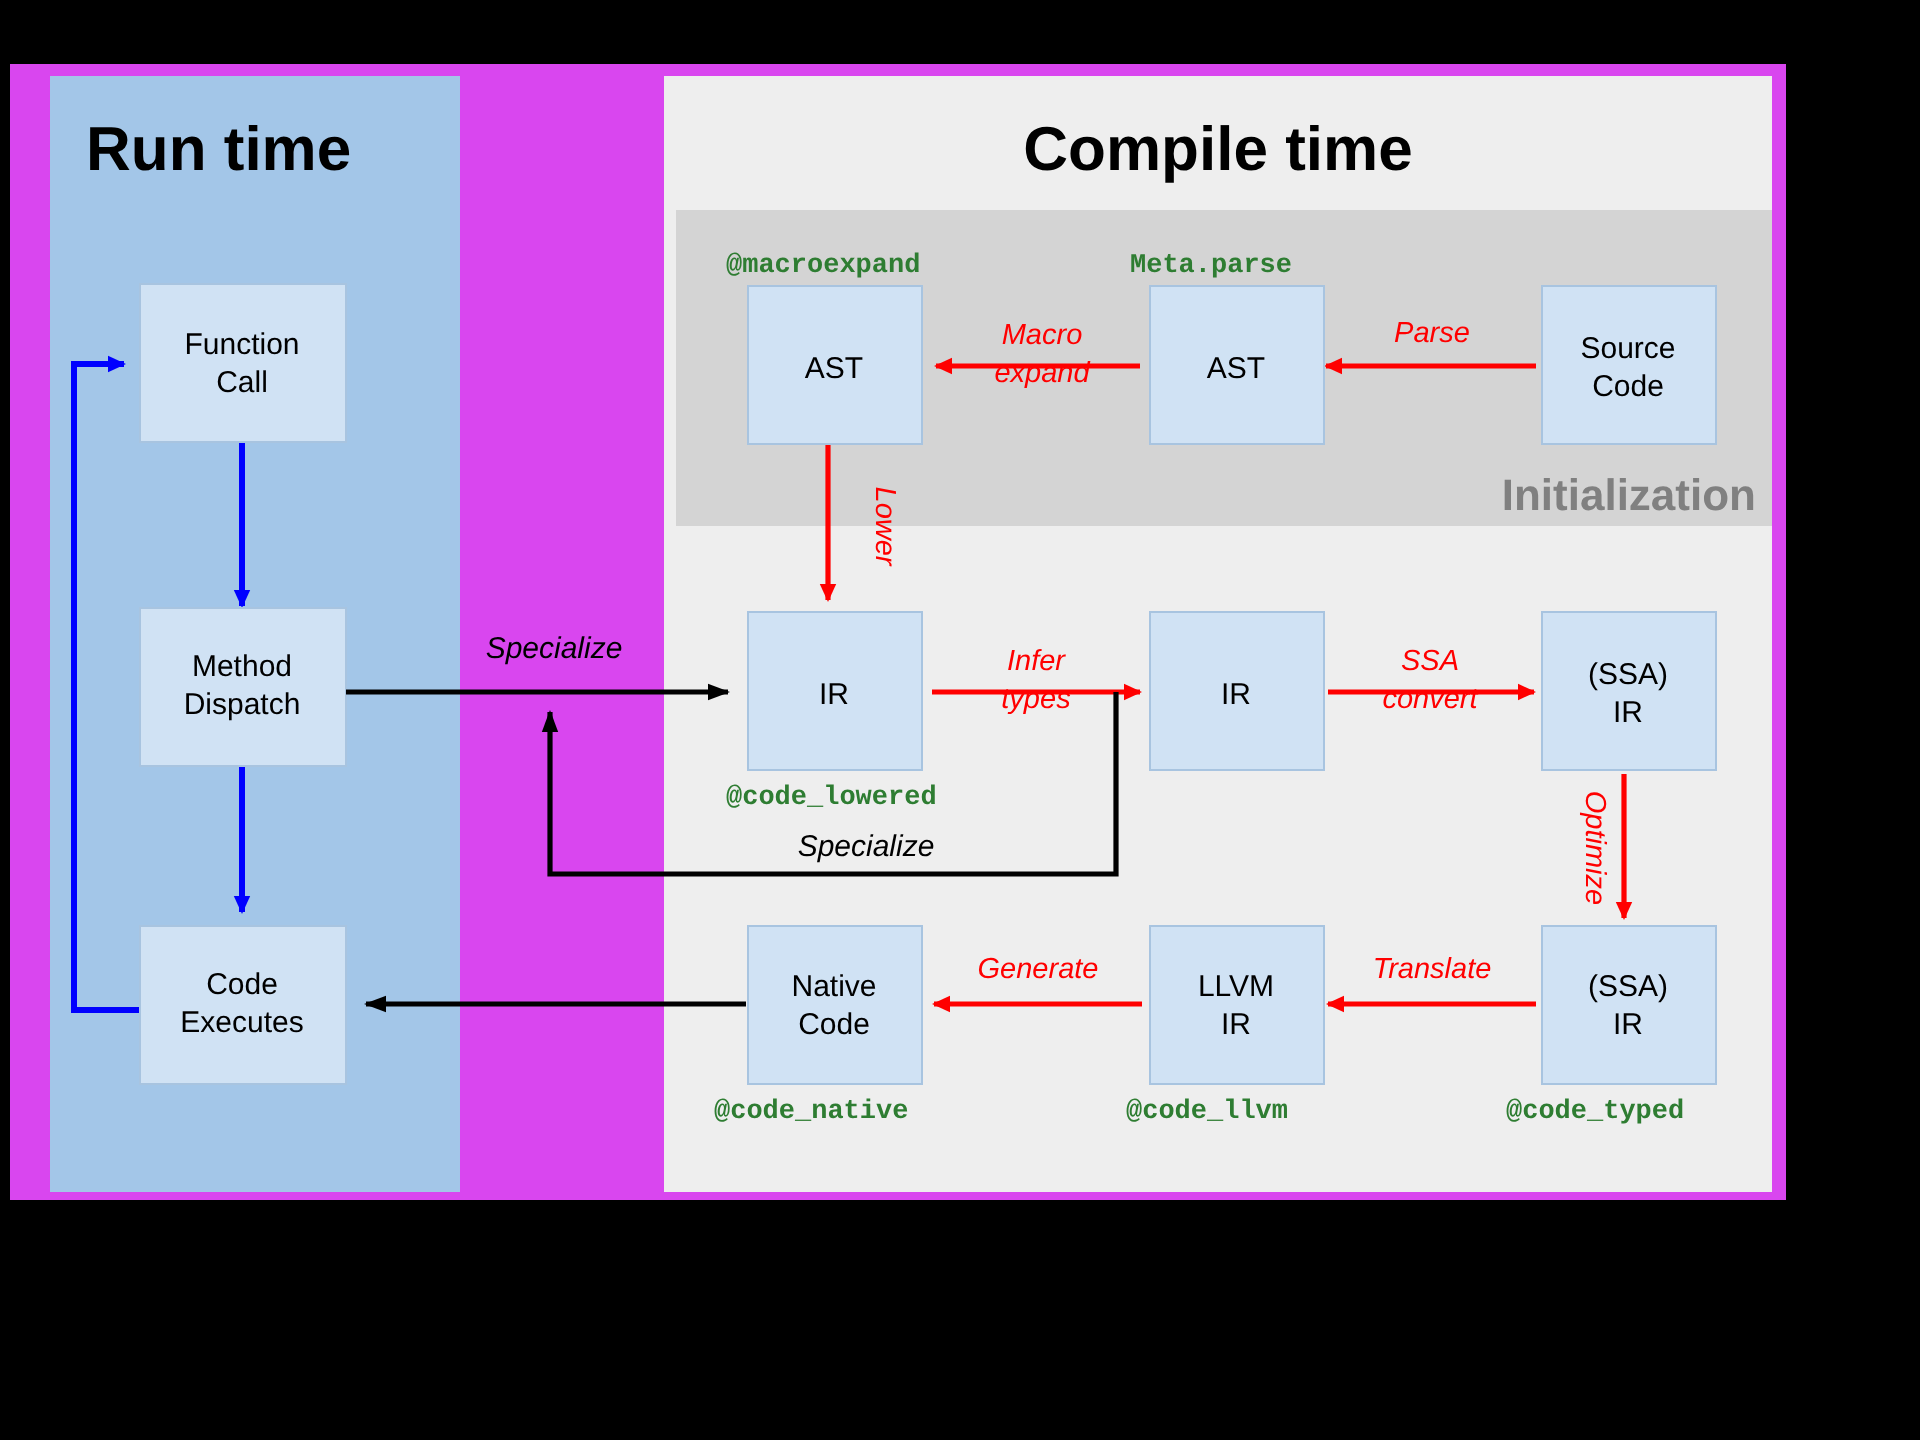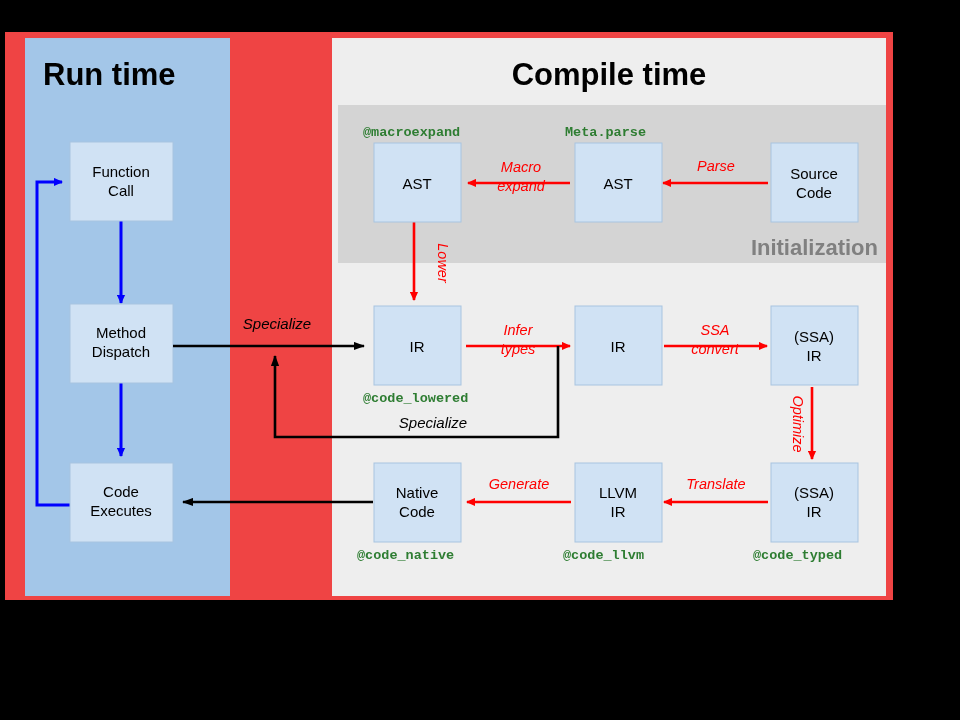--- a/index.html
+++ b/index.html
@@ -1,17 +1,17 @@
 <!DOCTYPE html>
 <html><head>
 <meta charset="utf-8">
 <style>
   html,body{margin:0;padding:0;background:#000;}
   body{width:960px;height:720px;overflow:hidden;font-family:"Liberation Sans",sans-serif;}
-  #canvas{position:absolute;left:5px;top:32px;width:888px;height:568px;background:#ef4444;}
+  #canvas{position:absolute;left:5px;top:32px;width:888px;height:568px;background:#d946ef;}
   svg{display:block;}
   .boxlabel{font-family:"Liberation Sans",sans-serif;font-size:15px;fill:#000;text-anchor:middle;}
   .panel-title{font-family:"Liberation Sans",sans-serif;font-size:31px;font-weight:bold;fill:#000;}
   .init-title{font-family:"Liberation Sans",sans-serif;font-size:22px;font-weight:bold;fill:#808080;text-anchor:end;}
   .macro{font-family:"Liberation Mono",monospace;font-size:13.5px;font-weight:bold;fill:#2e7d32;}
   .redlabel{font-family:"Liberation Sans",sans-serif;font-size:14.5px;font-style:italic;fill:#ff0000;text-anchor:middle;}
   .blacklabel{font-family:"Liberation Sans",sans-serif;font-size:15px;font-style:italic;fill:#000;text-anchor:middle;}
 </style>
 </head>
 <body>

